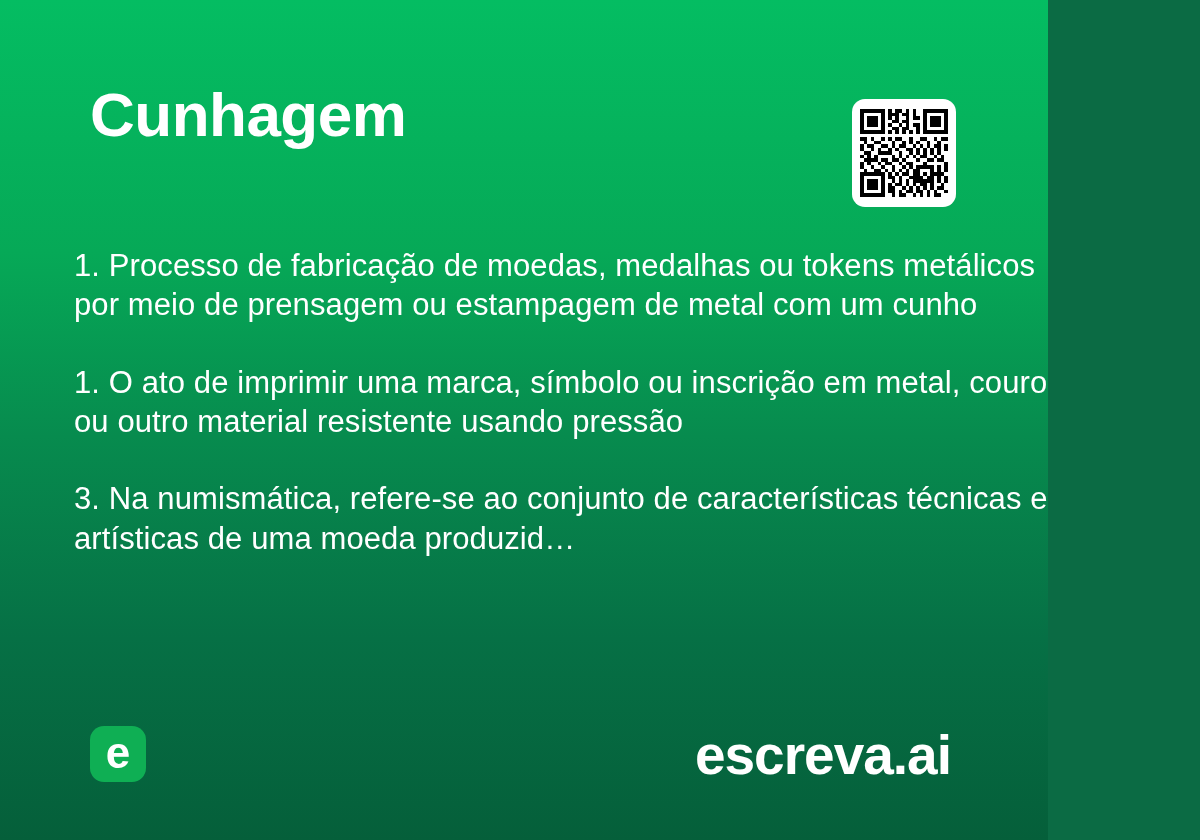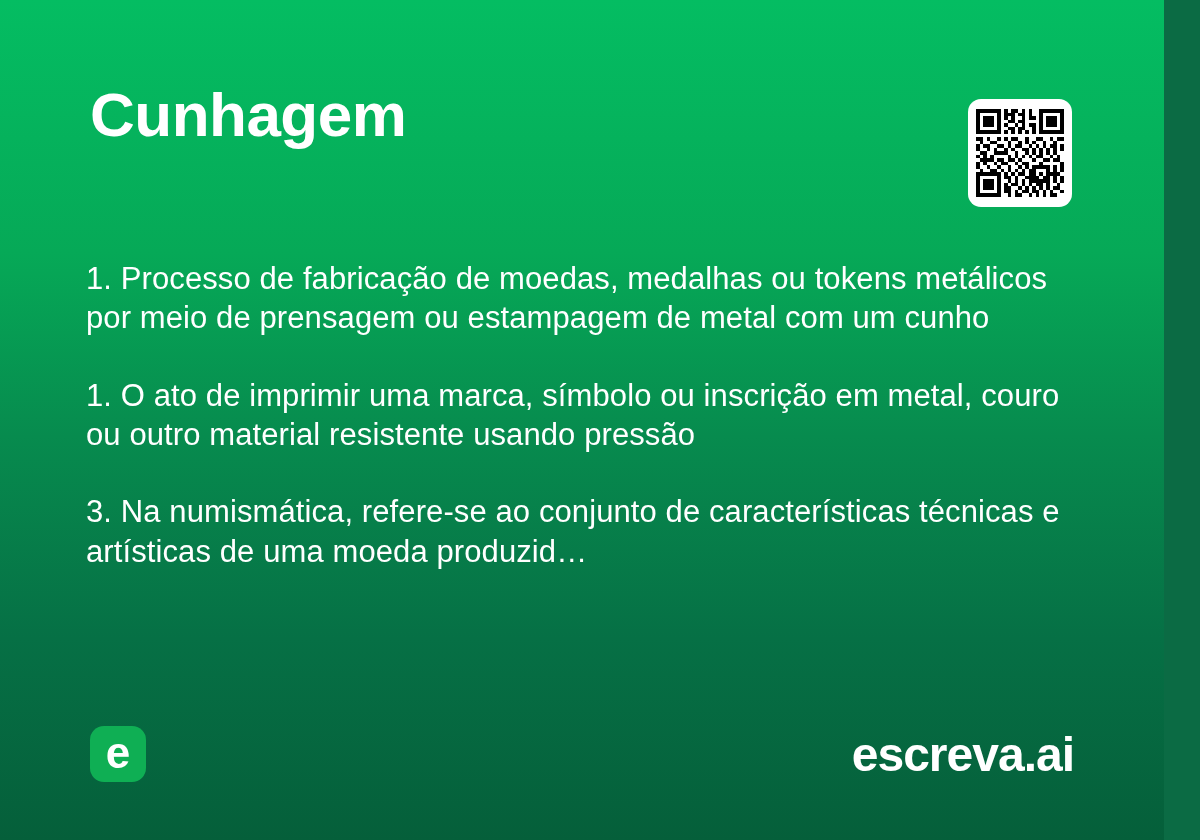--- a/index.html
+++ b/index.html
@@ -7,21 +7,21 @@
     margin: 0;
     padding: 0;
     background: #0b6b44;
   }
   body {
     font-family: "Liberation Sans", sans-serif;
   }
 
   .card {
     position: relative;
-    width: 1164px;
+    width: 1048px;
     height: 840px;
     overflow: hidden;
     box-sizing: border-box;
     background: linear-gradient(180deg,
         #04bd62 0%,
         #06a957 30%,
         #078b4e 52%,
         #067045 76%,
         #055f3a 100%);
     color: #ffffff;
@@ -69,24 +69,23 @@
   }
   .qr-panel svg {
     display: block;
     width: 100%;
     height: 100%;
   }
 
   
   .definitions {
     position: absolute;
-    left: 86px;
+    left: 74px;
     top: 246px;
     width: 1005px;
-    margin-top: 13px;
   }
   .definition {
     margin: 0 0 38px 0;
     font-size: 31px;
     line-height: 1.27;
     font-weight: 400;
     letter-spacing: 0.1px;
     color: #ffffff;
   }
   .definition:last-child {
@@ -123,24 +122,24 @@
     font-size: 44px;
     line-height: 1;
     font-weight: 700;
     color: #ffffff;
     padding-bottom: 3px;
     box-sizing: border-box;
   }
 
   .wordmark {
     position: absolute;
-    right: 2px;
+    right: 9px;
     top: 50%;
     transform: translateY(-50%);
-    font-size: 48px;
+    font-size: 55px;
     line-height: 1;
     font-weight: 700;
     letter-spacing: -1px;
     color: #ffffff;
     white-space: nowrap;
   }
 </style>
 </head>
 <body>
 

